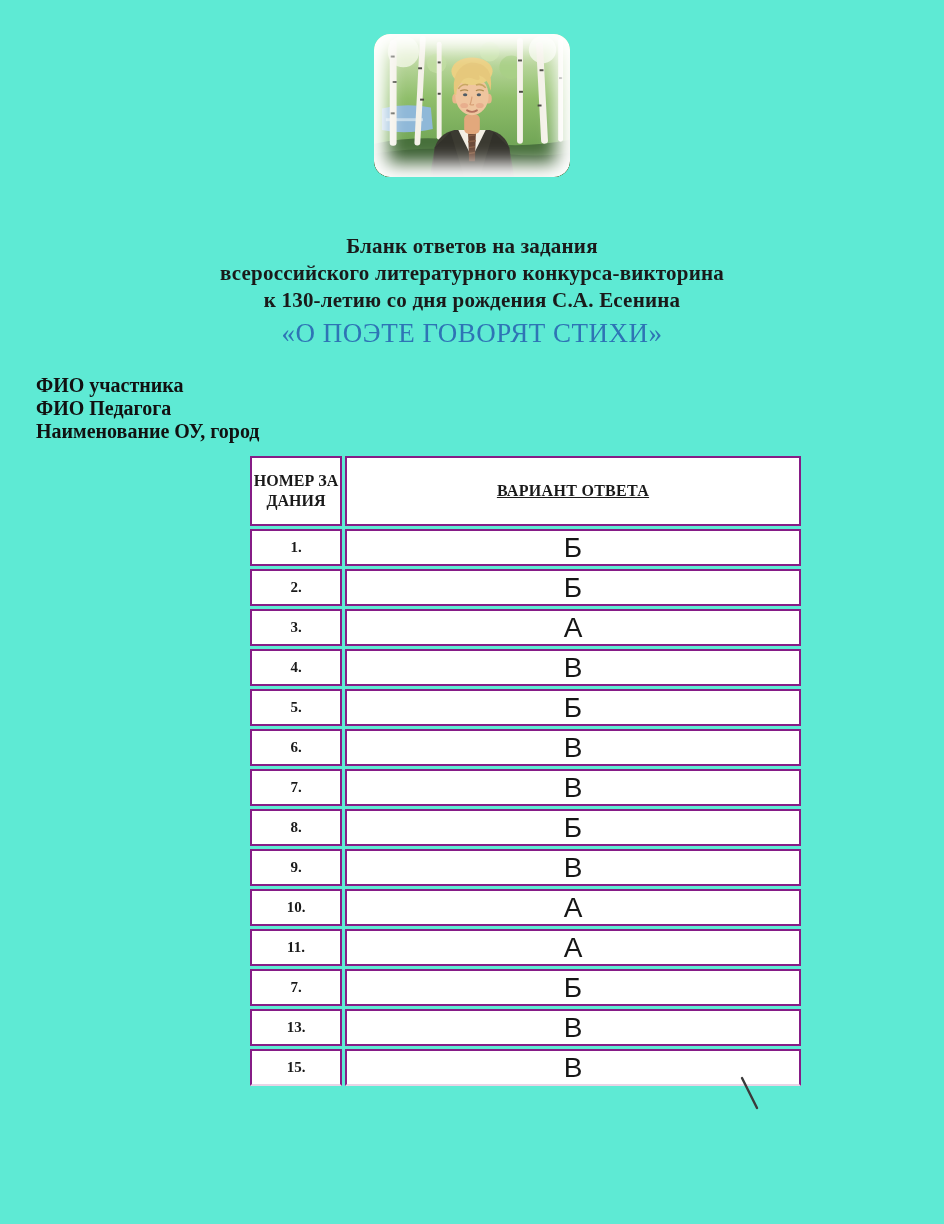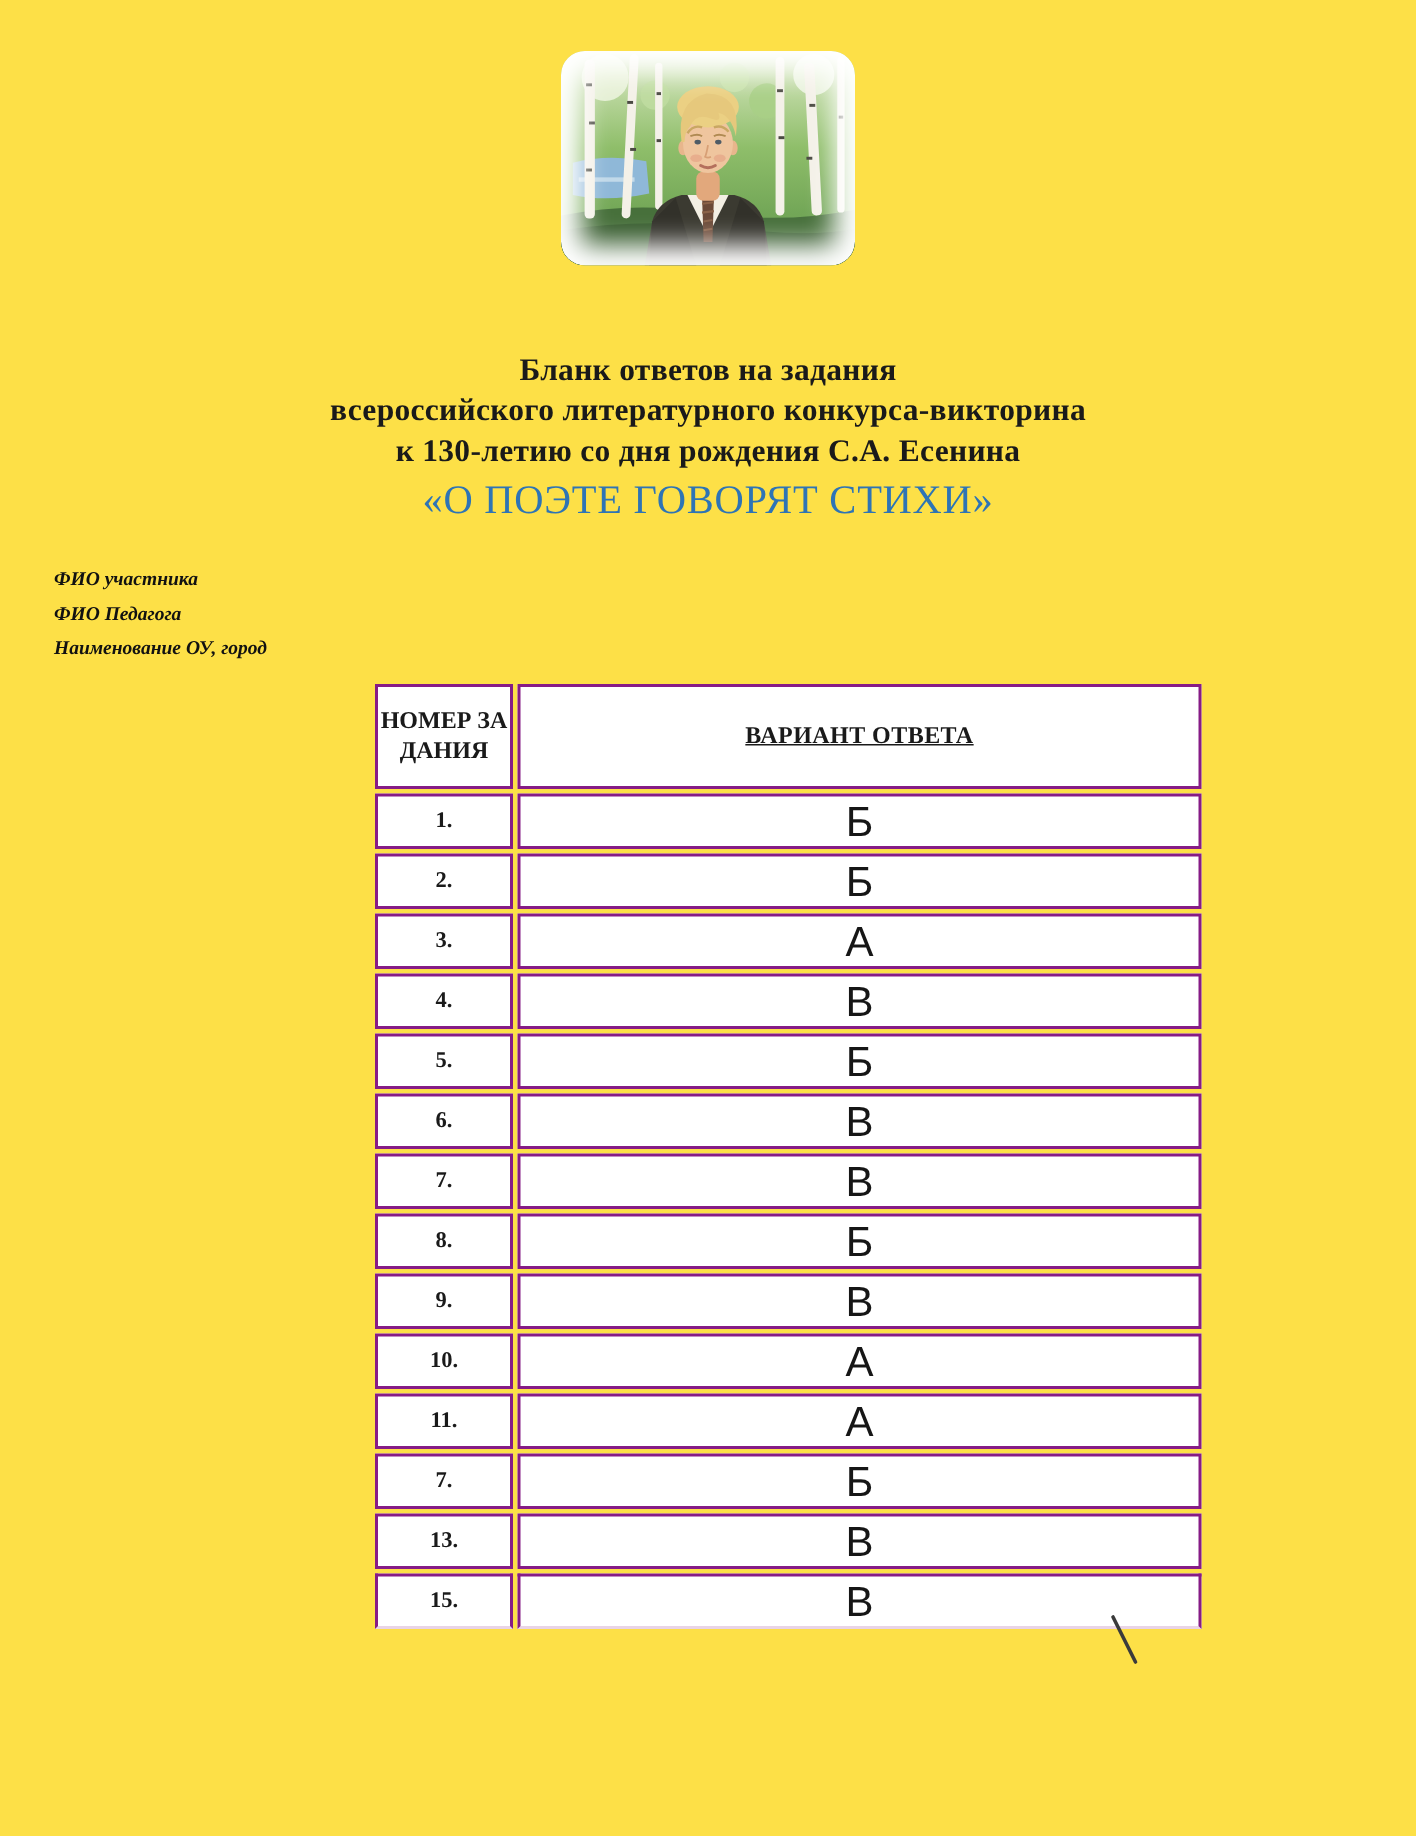--- a/index.html
+++ b/index.html
@@ -4,21 +4,21 @@
 <style>
   html, body { margin: 0; padding: 0; }
   body {
     width: 944px; height: 1224px;
     background: #ffffff;
     font-family: "Liberation Serif", serif;
   }
   .page {
     position: relative;
     width: 944px; height: 1224px;
-    background: #fde047;
+    background: #5eead4;
     overflow: hidden;
   }
 
   
   .portrait {
     position: relative;
     width: 196px; height: 143px;
     margin: 34px auto 0;
     border-radius: 16px;
     overflow: hidden;
@@ -49,25 +49,24 @@
     font-size: 27px;
     font-weight: normal;
     line-height: 34px;
     color: var(--subtitle-blue, #2E74B5);
     letter-spacing: 0.5px;
   }
 
   
   .info-block {
     margin: 24px 0 0 36px;
-    font-size: 13px;
+    font-size: 20px;
     font-weight: bold;
     line-height: 23px;
     color: #111111;
-    font-style: italic;
   }
 
   
   table.answers {
     margin: 10px 0 0 247px;
     width: 557px;
     border-collapse: separate;
     border-spacing: 3px;
     table-layout: fixed;
   }

